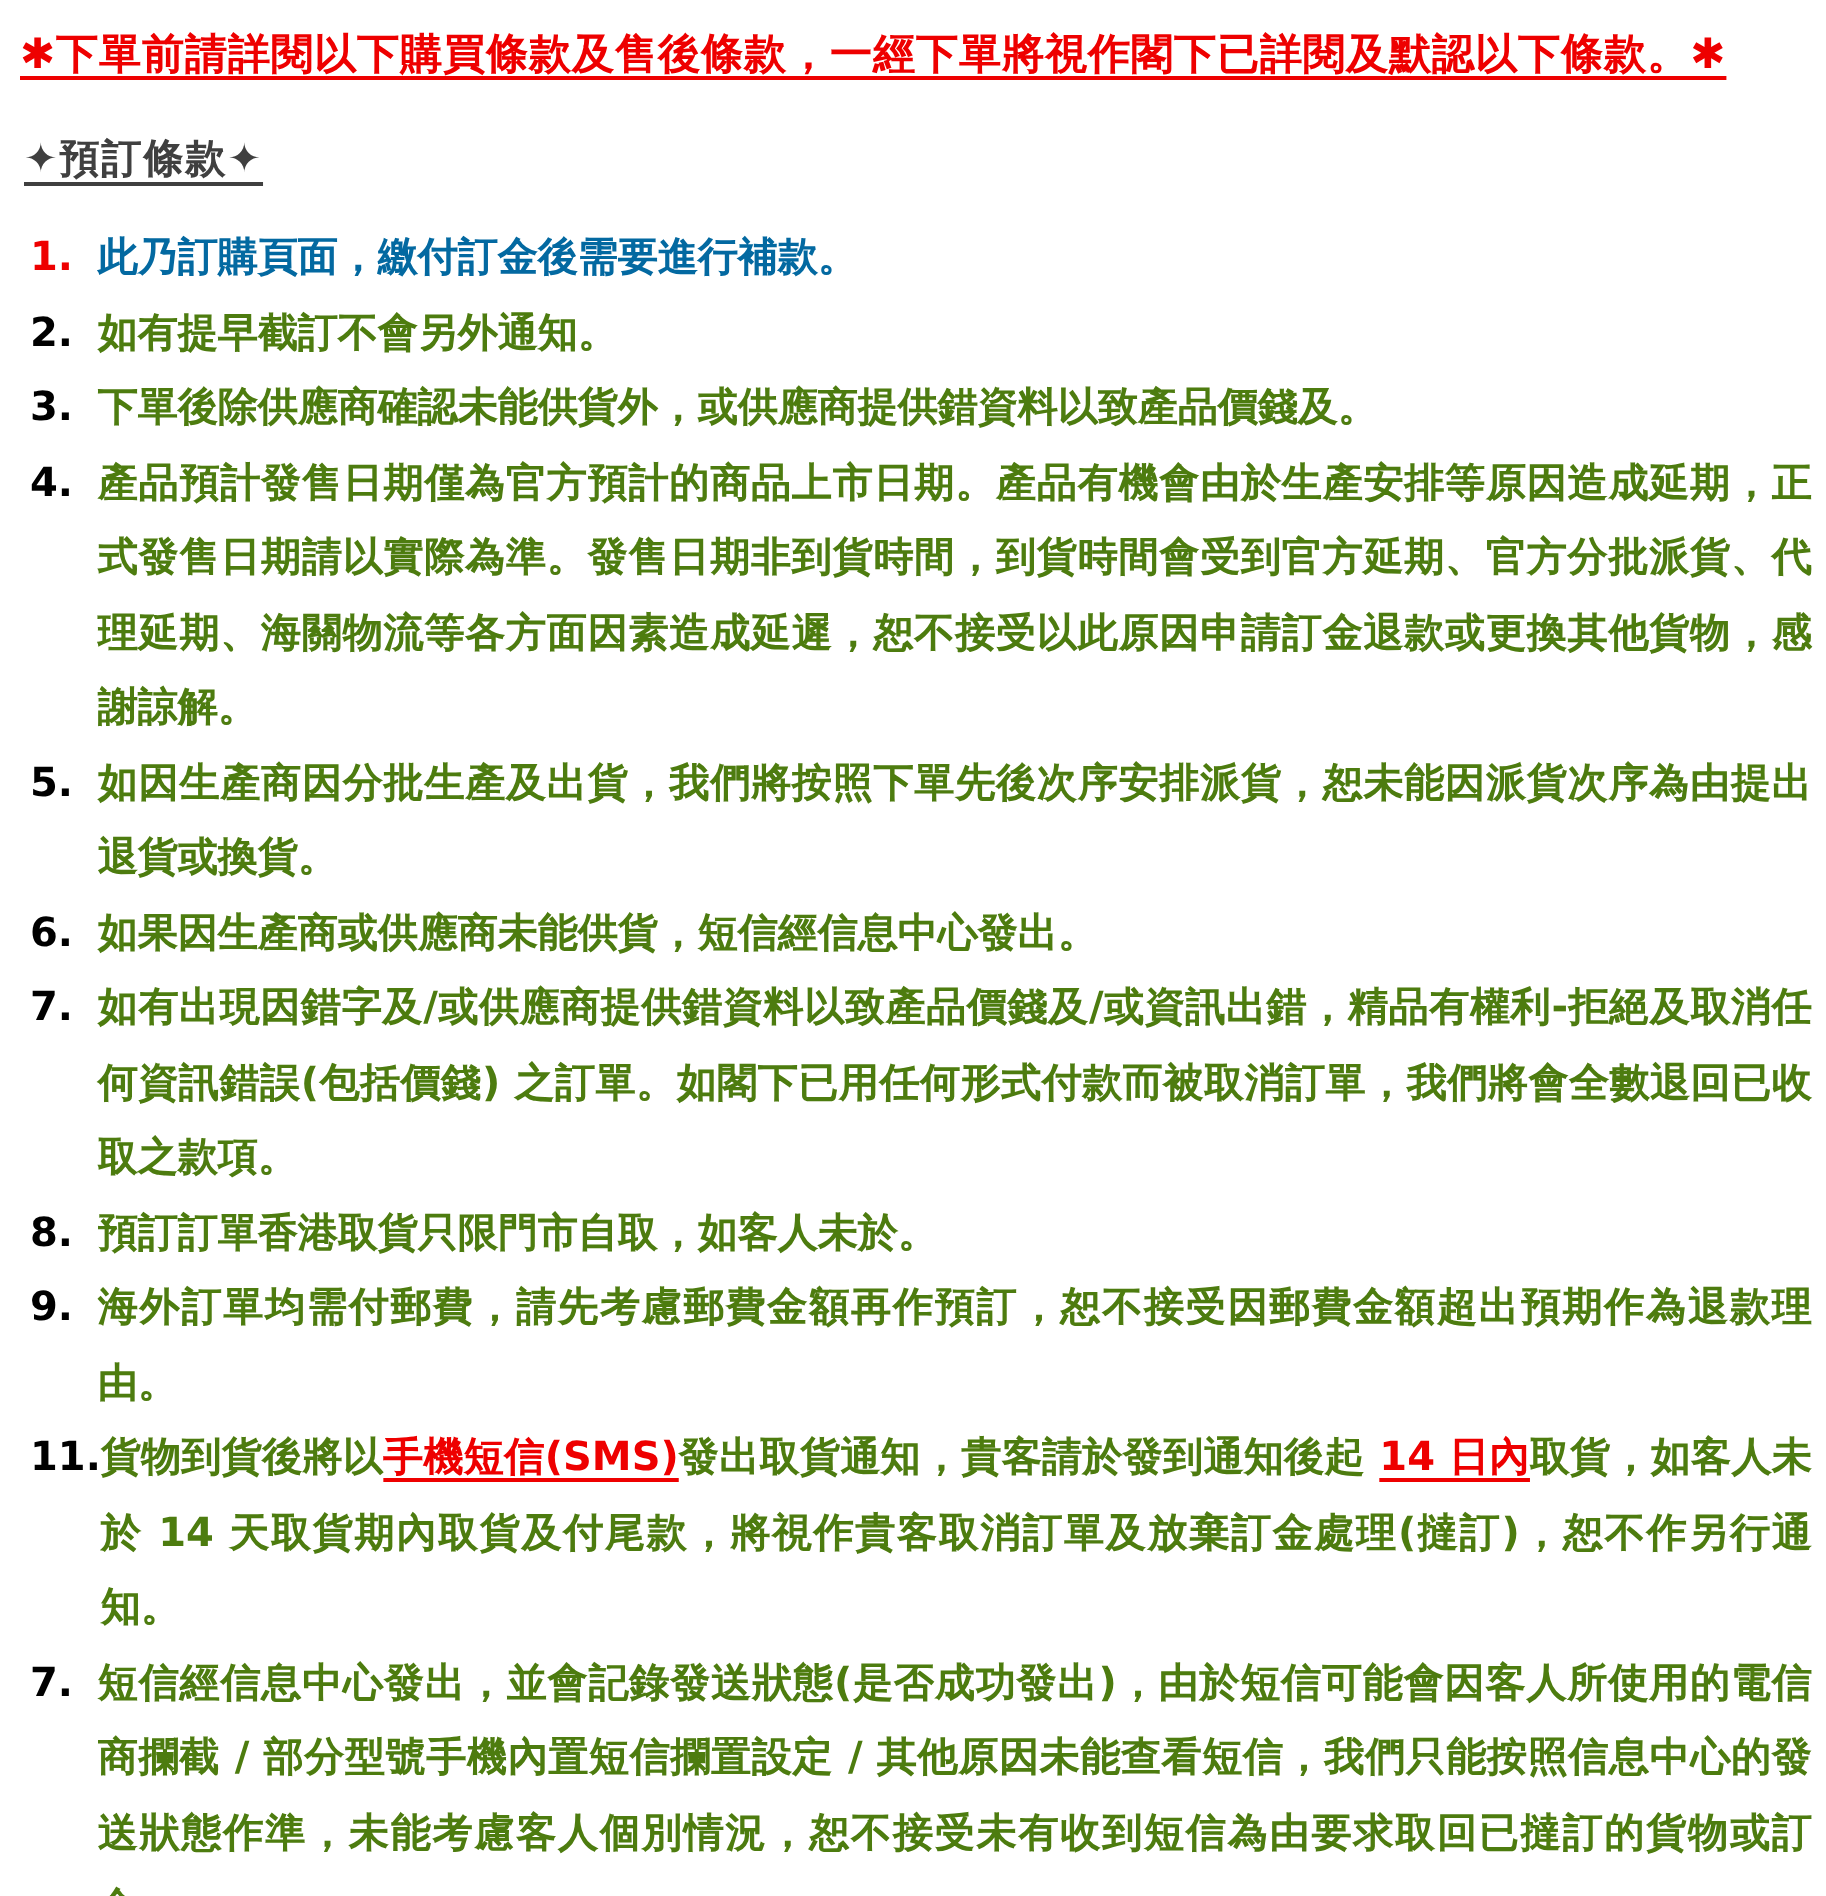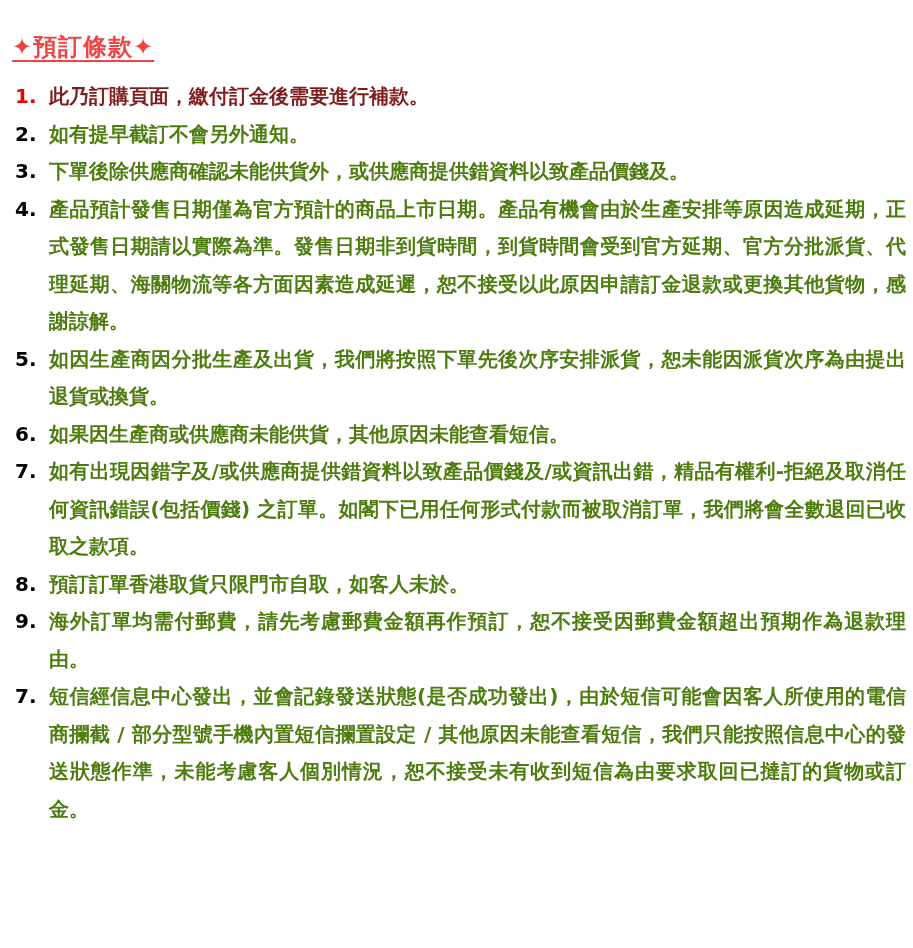--- a/index.html
+++ b/index.html
@@ -21,23 +21,23 @@
     line-height: 30px;
     color: #ee0000;
     text-decoration: underline;
     text-decoration-thickness: 2px;
     text-underline-offset: 4px;
     margin: 2px 0 0 3px;
     letter-spacing: 0.5px;
   }
   .section-title {
     display: inline-block;
-    font-size: 24px;
+    font-size: 20px;
     line-height: 26px;
-    color: #ef4444;
+    color: #404040;
     text-decoration: underline;
     text-decoration-thickness: 2px;
     text-underline-offset: 5px;
     margin: 24px 0 0 5px;
     letter-spacing: 1px;
   }
   ol.terms {
     list-style: none;
     margin: 18px 0 0 0;
     padding: 0;
@@ -52,33 +52,34 @@
     flex: 0 0 42px;
     box-sizing: border-box;
     padding-left: 8px;
     white-space: nowrap;
   }
   ol.terms .body {
     flex: 1 1 auto;
     text-align: justify;
   }
   .seg-plain { color: #4d7c0f; }
-  .seg-red { color: #7f1d1d; }
+  .seg-red { color: #0369a1; }
   .seg-red-underline {
     color: #ee0000;
     text-decoration: underline;
     text-decoration-thickness: 2px;
     text-underline-offset: 4px;
   }
   li.red-item .num { color: #ee0000; }
 </style>
 </head>
 <body>
 
 <div class="doc">
+  <div class="notice">✱下單前請詳閱以下購買條款及售後條款，一經下單將視作閣下已詳閱及默認以下條款。✱</div>
 
   <div class="section-title">✦預訂條款✦</div>
 
   <ol class="terms">
       <li class="red-item">
         <span class="num">1.</span>
         <span class="body"><span class="seg-red">此乃訂購頁面，繳付訂金後需要進行補款。</span></span>
       </li>
       <li>
         <span class="num">2.</span>
@@ -91,32 +92,36 @@
       <li>
         <span class="num">4.</span>
         <span class="body"><span class="seg-plain">產品預計發售日期僅為官方預計的商品上市日期。產品有機會由於生產安排等原因造成延期，正式發售日期請以實際為準。發售日期非到貨時間，到貨時間會受到官方延期、官方分批派貨、代理延期、海關物流等各方面因素造成延遲，恕不接受以此原因申請訂金退款或更換其他貨物，感謝諒解。</span></span>
       </li>
       <li>
         <span class="num">5.</span>
         <span class="body"><span class="seg-plain">如因生產商因分批生產及出貨，我們將按照下單先後次序安排派貨，恕未能因派貨次序為由提出退貨或換貨。</span></span>
       </li>
       <li>
         <span class="num">6.</span>
-        <span class="body"><span class="seg-plain">如果因生產商或供應商未能供貨，其他原因未能查看短信。</span></span>
+        <span class="body"><span class="seg-plain">如果因生產商或供應商未能供貨，短信經信息中心發出。</span></span>
       </li>
       <li>
         <span class="num">7.</span>
         <span class="body"><span class="seg-plain">如有出現因錯字及/或供應商提供錯資料以致產品價錢及/或資訊出錯，精品有權利-拒絕及取消任何資訊錯誤(包括價錢) 之訂單。如閣下已用任何形式付款而被取消訂單，我們將會全數退回已收取之款項。</span></span>
       </li>
       <li>
         <span class="num">8.</span>
         <span class="body"><span class="seg-plain">預訂訂單香港取貨只限門市自取，如客人未於。</span></span>
       </li>
       <li>
         <span class="num">9.</span>
         <span class="body"><span class="seg-plain">海外訂單均需付郵費，請先考慮郵費金額再作預訂，恕不接受因郵費金額超出預期作為退款理由。</span></span>
       </li>
       <li>
+        <span class="num">11.</span>
+        <span class="body"><span class="seg-plain">貨物到貨後將以</span><span class="seg-red-underline">手機短信(SMS)</span><span class="seg-plain">發出取貨通知，貴客請於發到通知後起 </span><span class="seg-red-underline">14 日內</span><span class="seg-plain">取貨，如客人未於 14 天取貨期內取貨及付尾款，將視作貴客取消訂單及放棄訂金處理(撻訂)，恕不作另行通知。</span></span>
+      </li>
+      <li>
         <span class="num">7.</span>
         <span class="body"><span class="seg-plain">短信經信息中心發出，並會記錄發送狀態(是否成功發出)，由於短信可能會因客人所使用的電信商攔截 / 部分型號手機內置短信攔置設定 / 其他原因未能查看短信，我們只能按照信息中心的發送狀態作準，未能考慮客人個別情況，恕不接受未有收到短信為由要求取回已撻訂的貨物或訂金。</span></span>
       </li>
     </ol>
 </div>
 
 </body></html>

